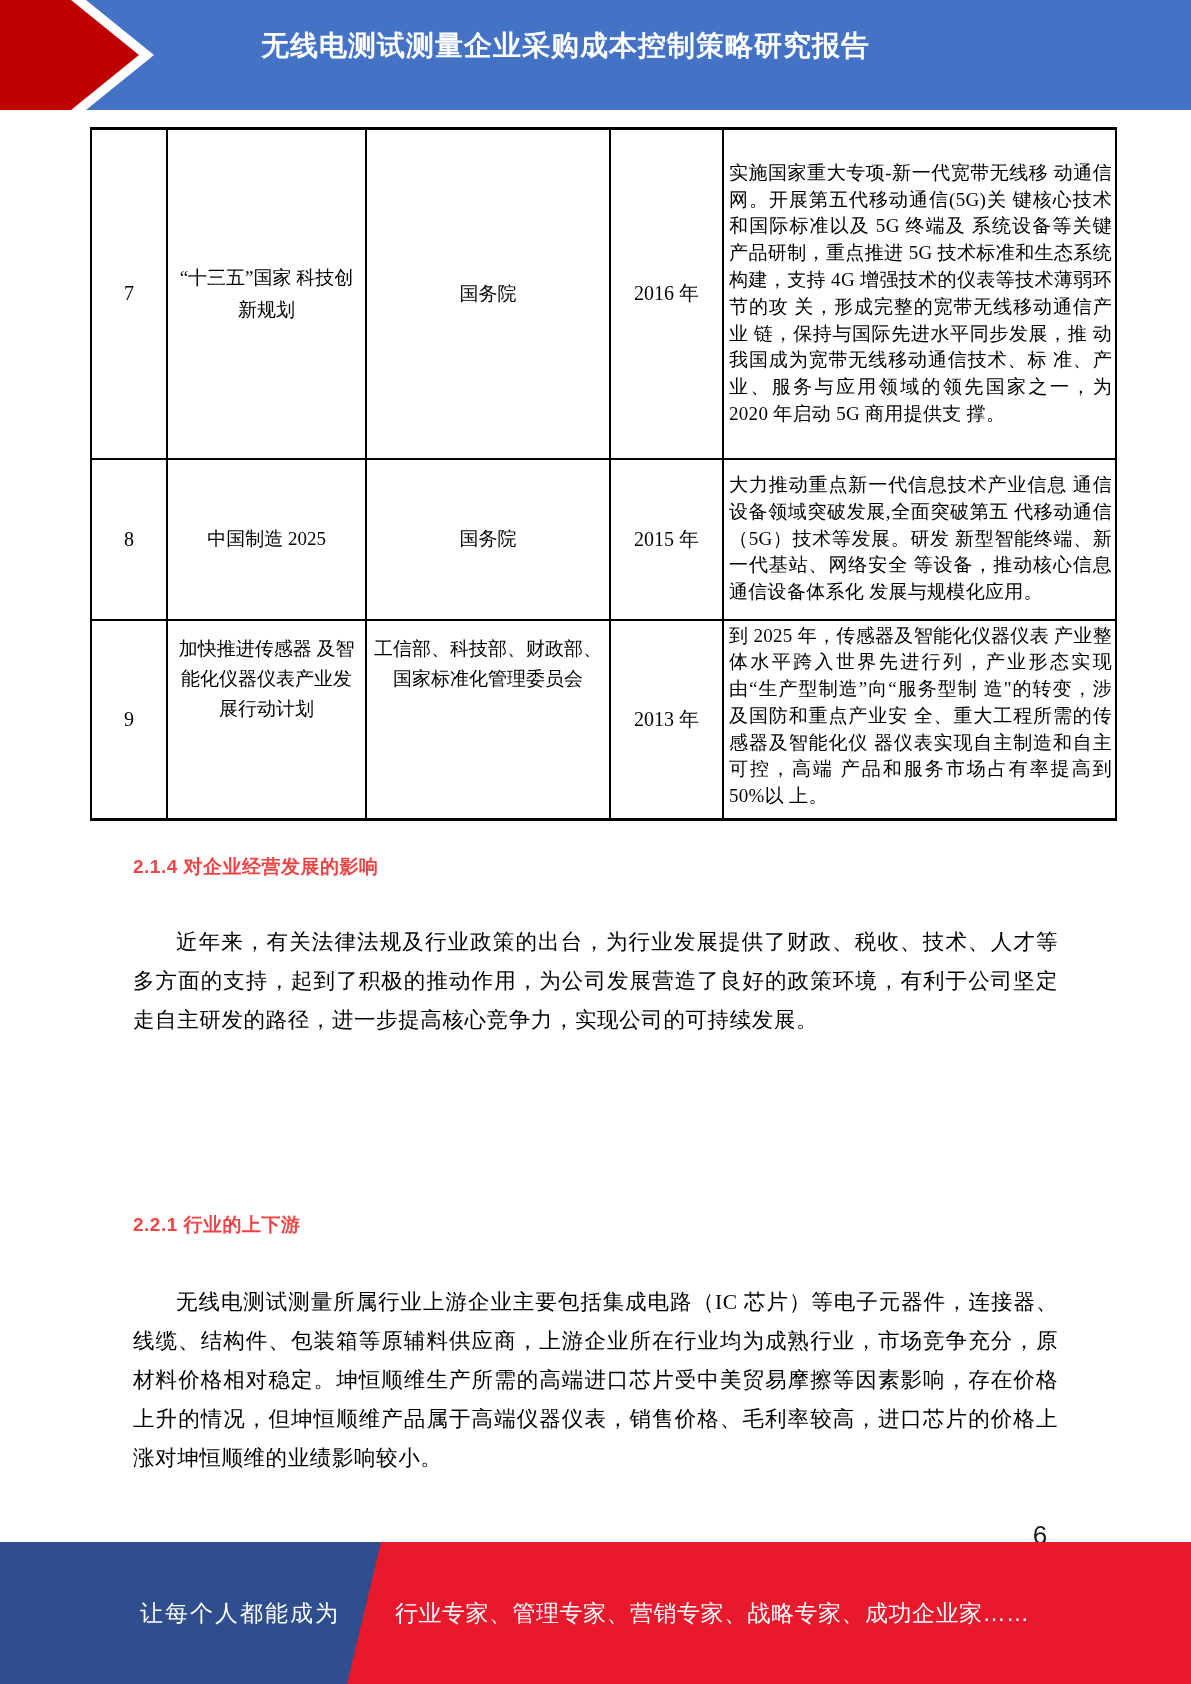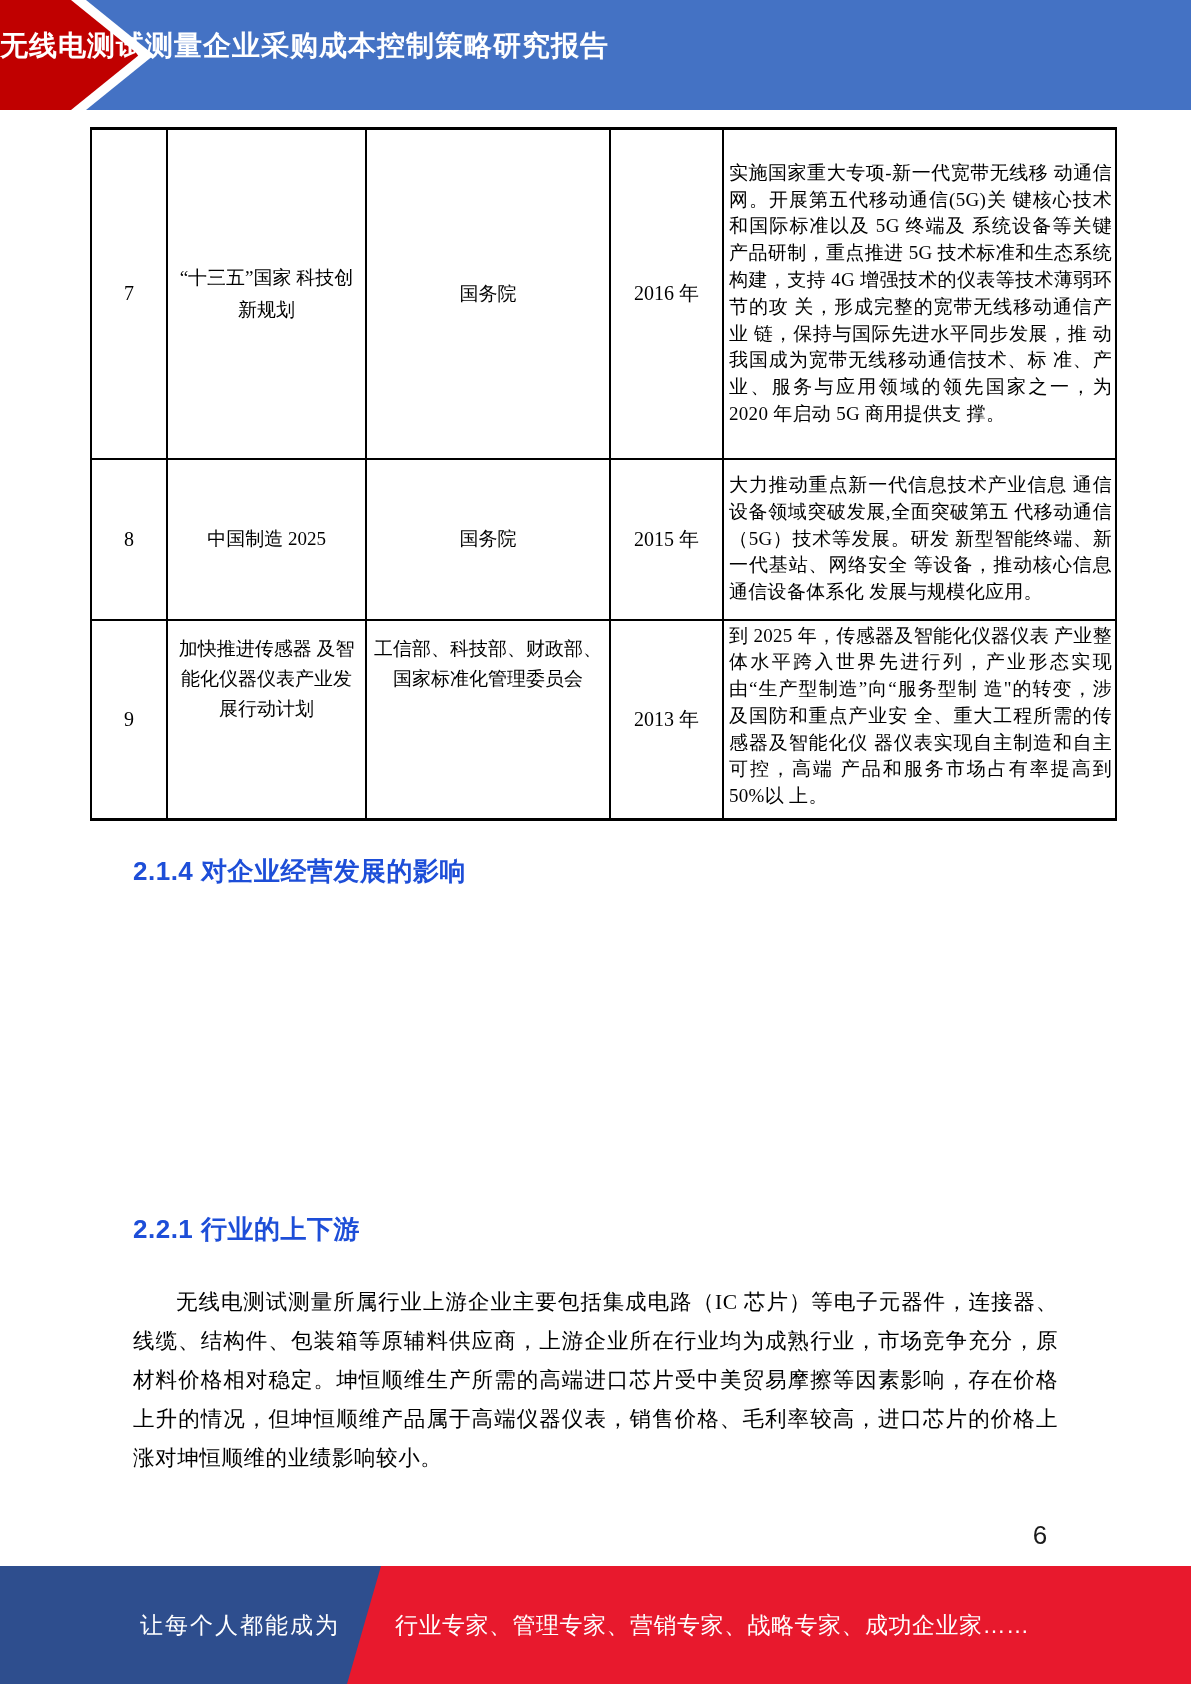--- a/index.html
+++ b/index.html
@@ -22,21 +22,21 @@
   }
   .header-arrow{
     position:absolute;
     left:0;top:0;
     width:155px;height:110px;
     display:block;
   }
   .header-title{
     position:absolute;
     top:27px;left:0;right:60px;
-    text-align:left;
+    text-align:center;
     font-family:"Liberation Sans","DejaVu Sans",sans-serif;
     font-weight:bold;
     font-size:28px;
     letter-spacing:1px;
     color:#ffffff;
     white-space:nowrap;
   }
 
   
   .policy-table{
@@ -76,22 +76,22 @@
   tr.row-9 td.c-issuer{vertical-align:top;line-height:30px;padding-top:13px;}
   tr.row-9 td.c-desc{vertical-align:top;}
 
   
   .sec-heading{
     position:absolute;
     left:133px;
     margin:0;
     font-family:"Liberation Sans","DejaVu Sans",sans-serif;
     font-weight:bold;
-    font-size:26px;
-    color:#1d4ed8;
+    font-size:19px;
+    color:#ef4444;
     white-space:nowrap;
     letter-spacing:0.5px;
   }
   .h-214{top:854px;}
   .h-22{top:1120px;}
   .h-221{top:1212px;}
 
   .body-par{
     position:absolute;
     left:133px;
@@ -115,21 +115,21 @@
     text-align:center;
     font-family:"Liberation Sans","DejaVu Sans",sans-serif;
     font-size:26px;
     color:#1a1a1a;
   }
 
   
   .footer-band{
     position:absolute;
     left:0;bottom:0;
-    width:1191px;height:118px;margin-top:48px;
+    width:1191px;height:142px;margin-top:48px;
   }
   .footer-red{
     position:absolute;
     left:0;top:0;right:0;bottom:0;
     background:var(--footer-red,#E8192D);
   }
   .footer-blue{
     position:absolute;
     left:0;top:0;bottom:0;
     width:400px;
@@ -198,20 +198,21 @@
         <td class="c-no">9</td>
         <td class="c-policy">加快推进传感器 及智能化仪器仪表产业发展行动计划</td>
         <td class="c-issuer">工信部、科技部、财政部、国家标准化管理委员会</td>
         <td class="c-year">2013 年</td>
         <td class="c-desc">到 2025 年，传感器及智能化仪器仪表 产业整体水平跨入世界先进行列，产业形态实现由“生产型制造”向“服务型制 造"的转变，涉及国防和重点产业安 全、重大工程所需的传感器及智能化仪 器仪表实现自主制造和自主可控，高端 产品和服务市场占有率提高到 50%以 上。</td>
       </tr>
     </tbody>
   </table>
 
   <h2 class="sec-heading h-214">2.1.4 对企业经营发展的影响</h2>
+  <p class="body-par p-214">近年来，有关法律法规及行业政策的出台，为行业发展提供了财政、税收、技术、人才等多方面的支持，起到了积极的推动作用，为公司发展营造了良好的政策环境，有利于公司坚定走自主研发的路径，进一步提高核心竞争力，实现公司的可持续发展。</p>
 
 
   <h2 class="sec-heading h-221">2.2.1 行业的上下游</h2>
   <p class="body-par p-221">无线电测试测量所属行业上游企业主要包括集成电路（IC 芯片）等电子元器件，连接器、线缆、结构件、包装箱等原辅料供应商，上游企业所在行业均为成熟行业，市场竞争充分，原材料价格相对稳定。坤恒顺维生产所需的高端进口芯片受中美贸易摩擦等因素影响，存在价格上升的情况，但坤恒顺维产品属于高端仪器仪表，销售价格、毛利率较高，进口芯片的价格上涨对坤恒顺维的业绩影响较小。</p>
 
   <div class="page-number">6</div>
 
   <div class="footer-band">
     <div class="footer-red"></div>
     <div class="footer-blue"></div>

